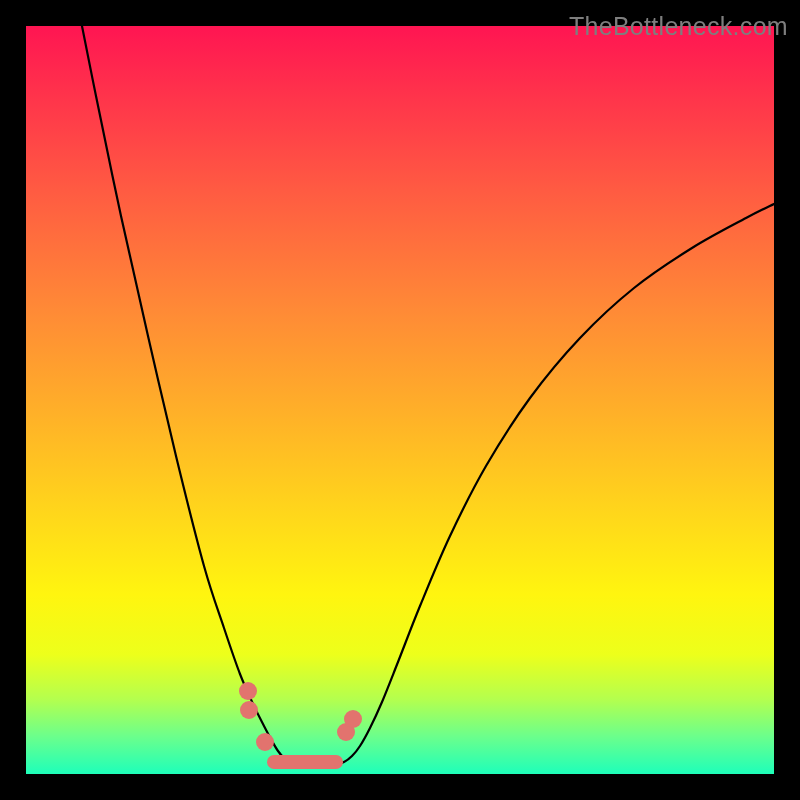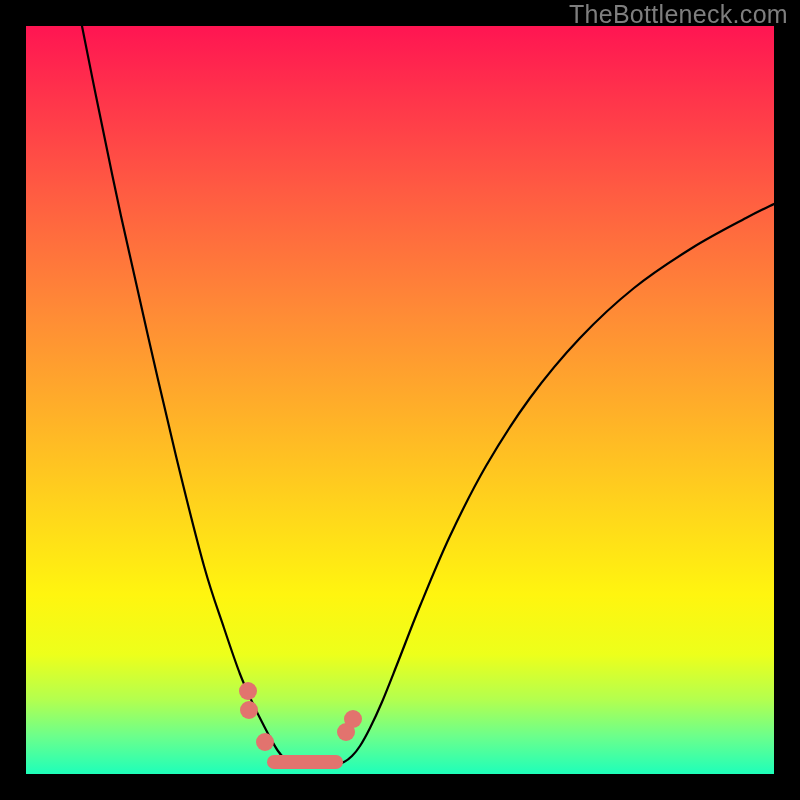--- a/index.html
+++ b/index.html
@@ -27,21 +27,21 @@
       #ffd91a 66%,
       #fff50f 76%,
       #edff1b 84%,
       #b4ff4e 90%,
       #6bff8c 95%,
       #1effba 100%
     );
   }
   .watermark {
     position: absolute;
-    top: 0;
+    top: 12px;
     right: 12px;
     color: #7e7e7e;
     font-size: 25px;
     font-weight: 500;
     letter-spacing: 0.3px;
     user-select: none;
   }
   svg.plot {
     position: absolute;
     left: 0;

